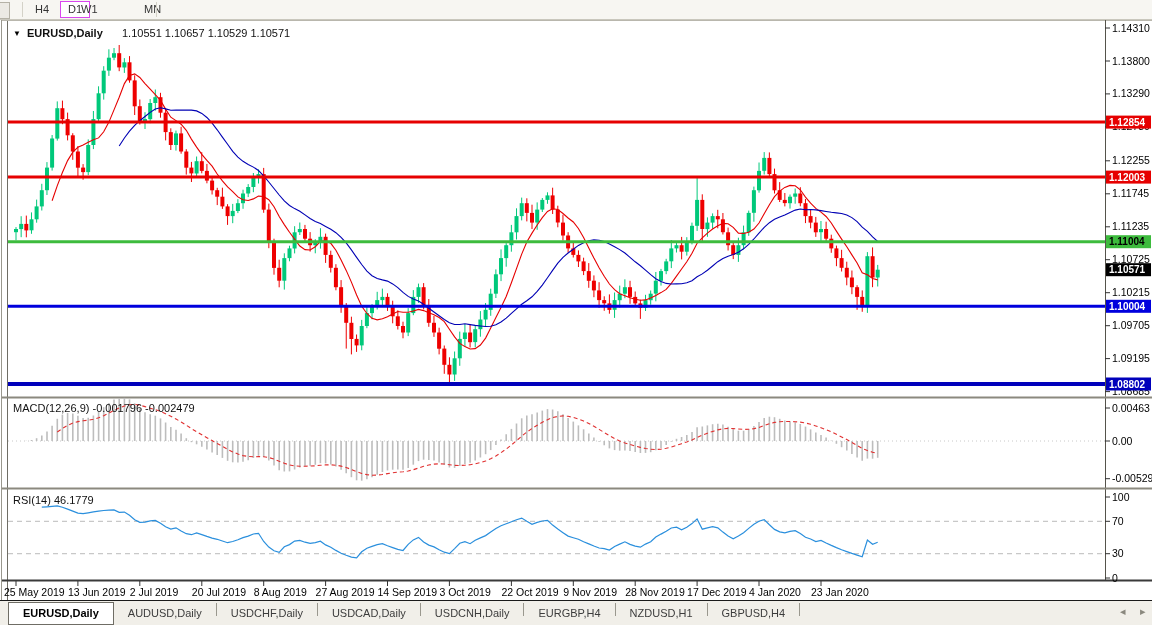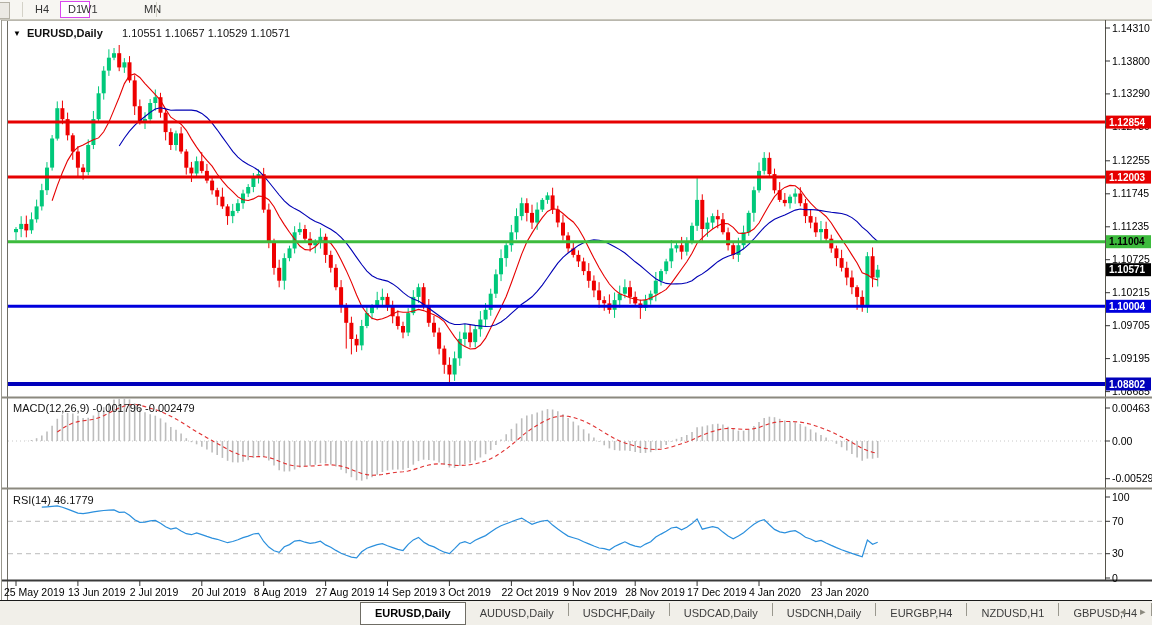--- a/index.html
+++ b/index.html
@@ -1,17 +1,17 @@
 <!DOCTYPE html>
 <html><head>
 <meta charset="utf-8">
 <style>
   html,body{margin:0;padding:0;background:#ffffff;width:1152px;height:625px;overflow:hidden;
     font-family:"Liberation Sans", sans-serif;}
-  #app{width:1004px;height:625px;position:relative;background:#7f1d1d;text-align:right;}
+  #app{width:1004px;height:625px;position:relative;background:#7f1d1d;}
   
   #toolbar{position:absolute;left:0;top:0;width:1152px;height:20px;background:#f7f6f2;
     border-bottom:1px solid #c9c7bd;box-sizing:border-box;}
   .tb-partial{position:absolute;left:-8px;top:2px;width:16px;height:15px;background:#eceae4;
     border:1px solid #b5b2a6;}
   .tb-sep{position:absolute;top:2px;width:1px;height:15px;background:#d4d2c8;}
   .tf-btn{position:absolute;top:1px;height:17px;line-height:17px;padding:0 7px;font-size:11px;
     color:#333;cursor:default;}
   .tf-btn.active{background:#ffffff;border:1px solid #d946ef;height:15px;line-height:15px;}
   

